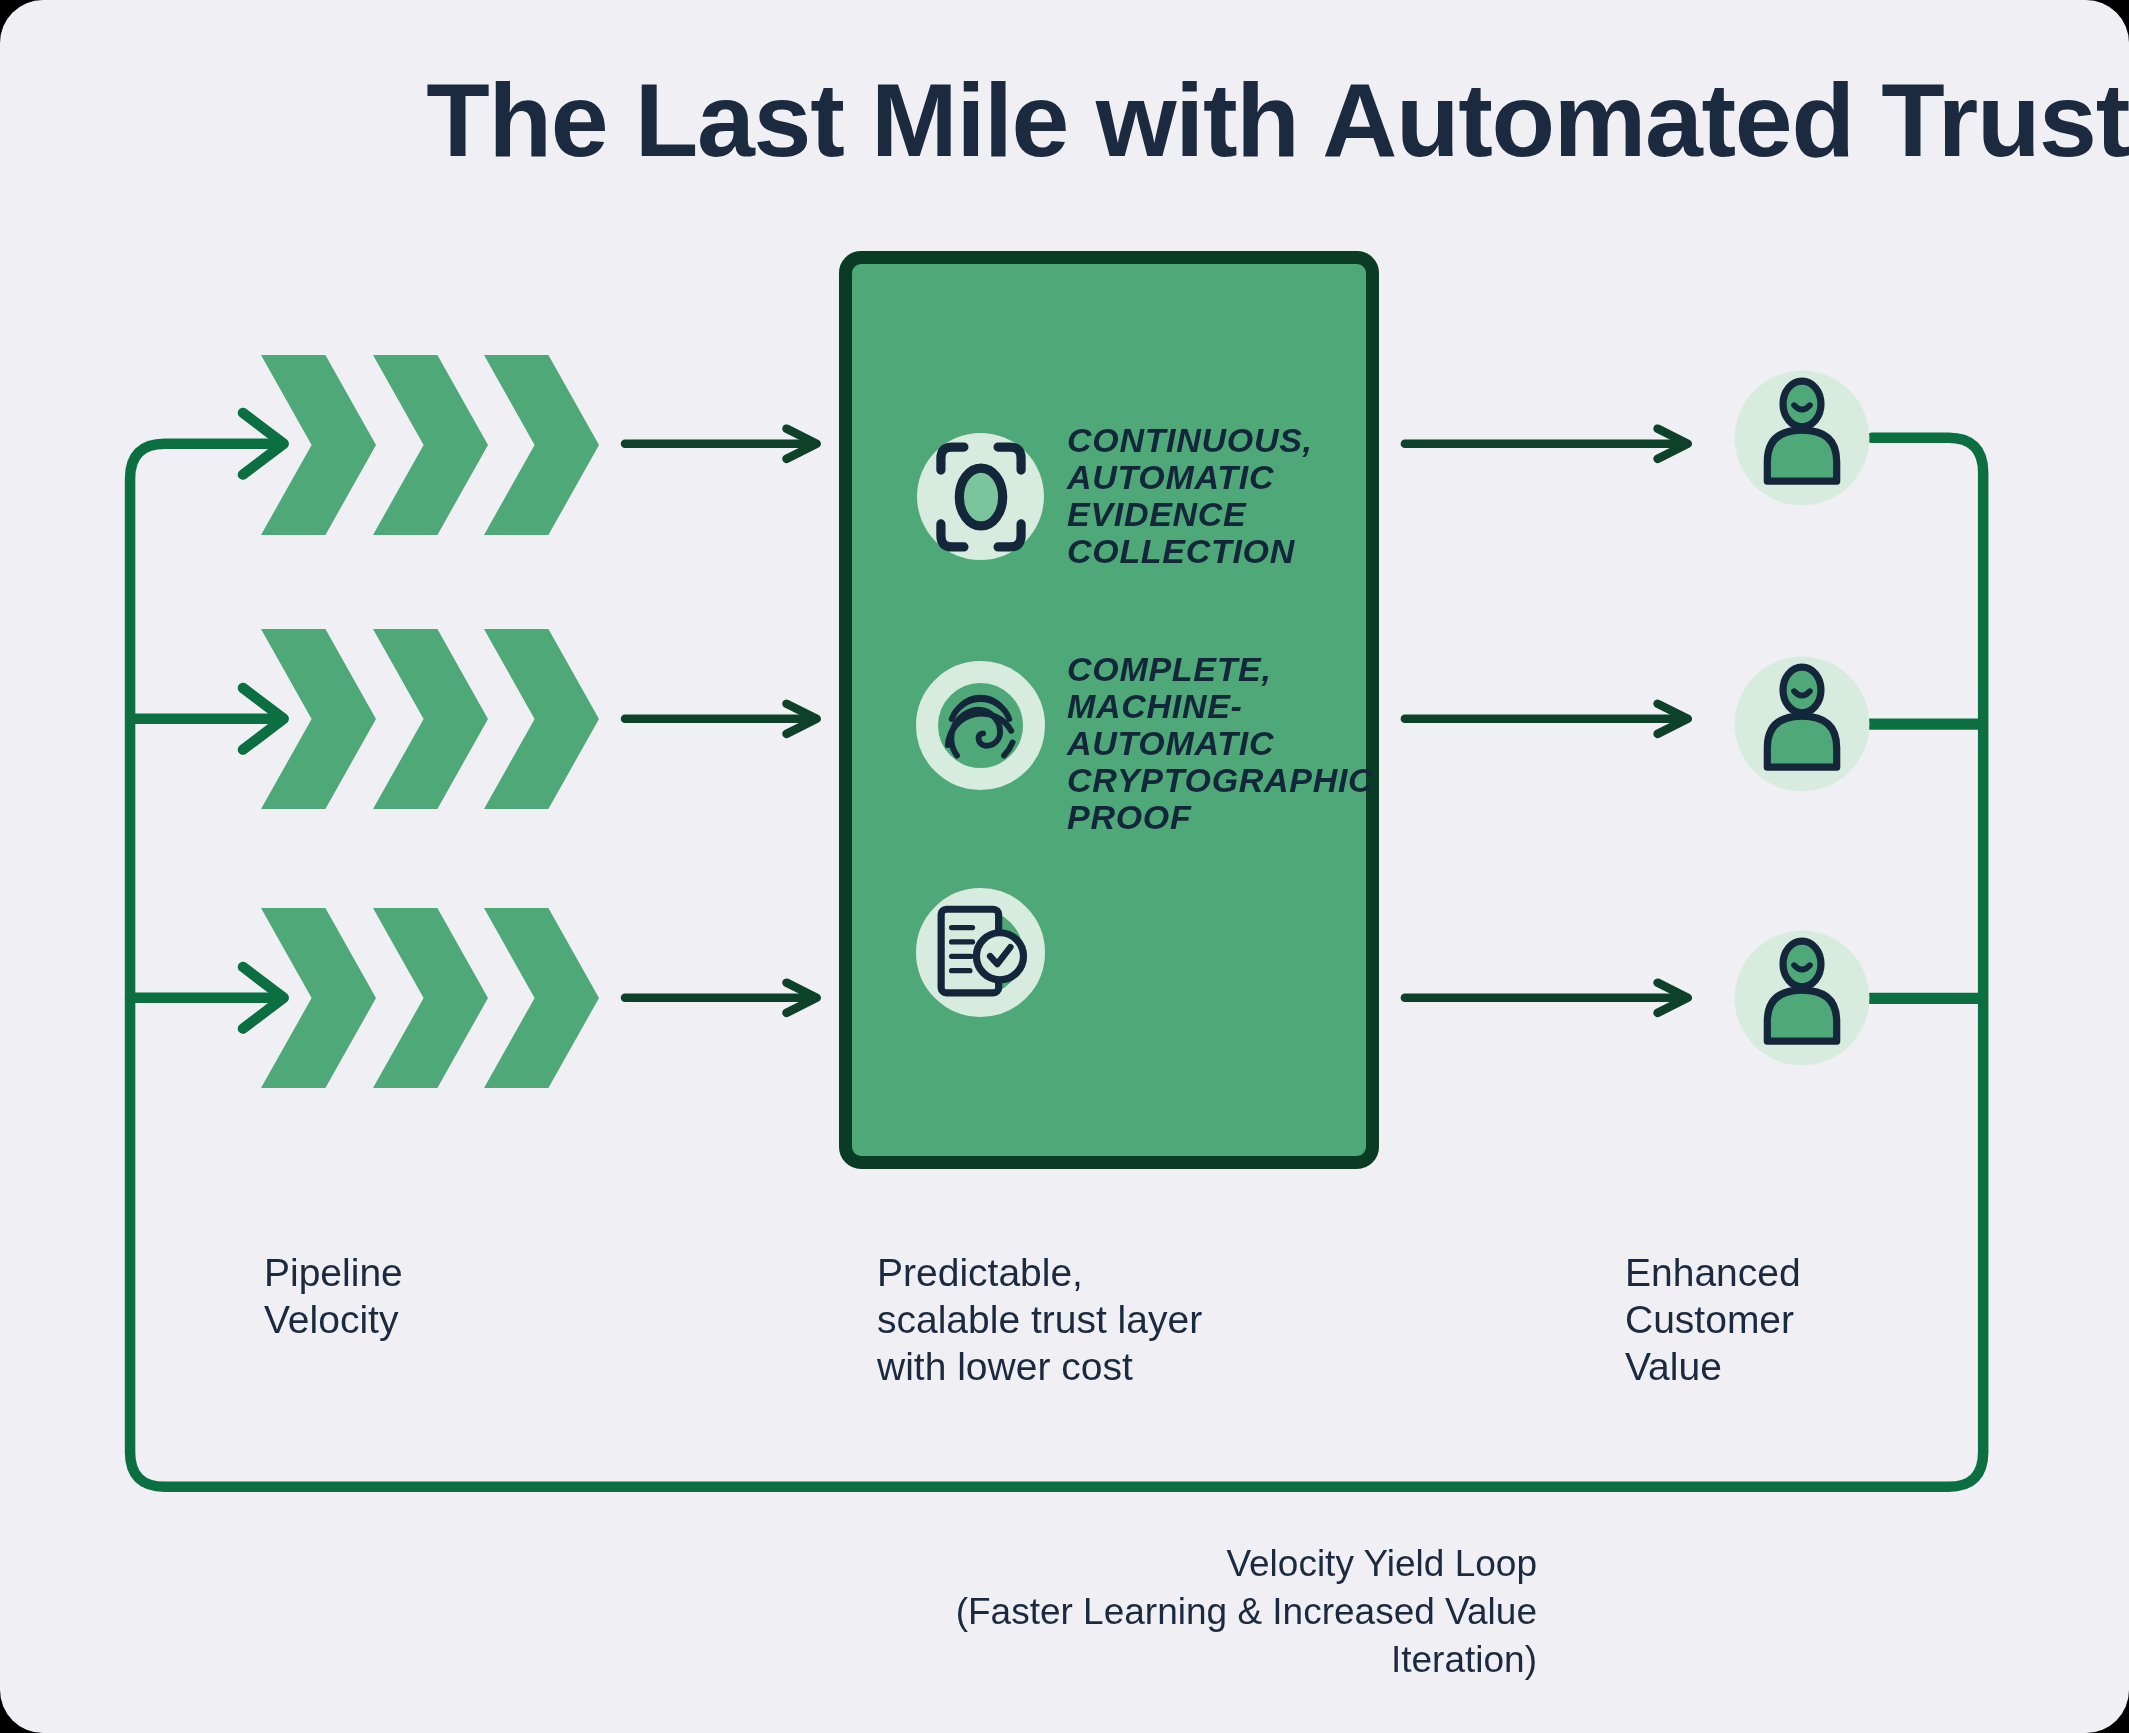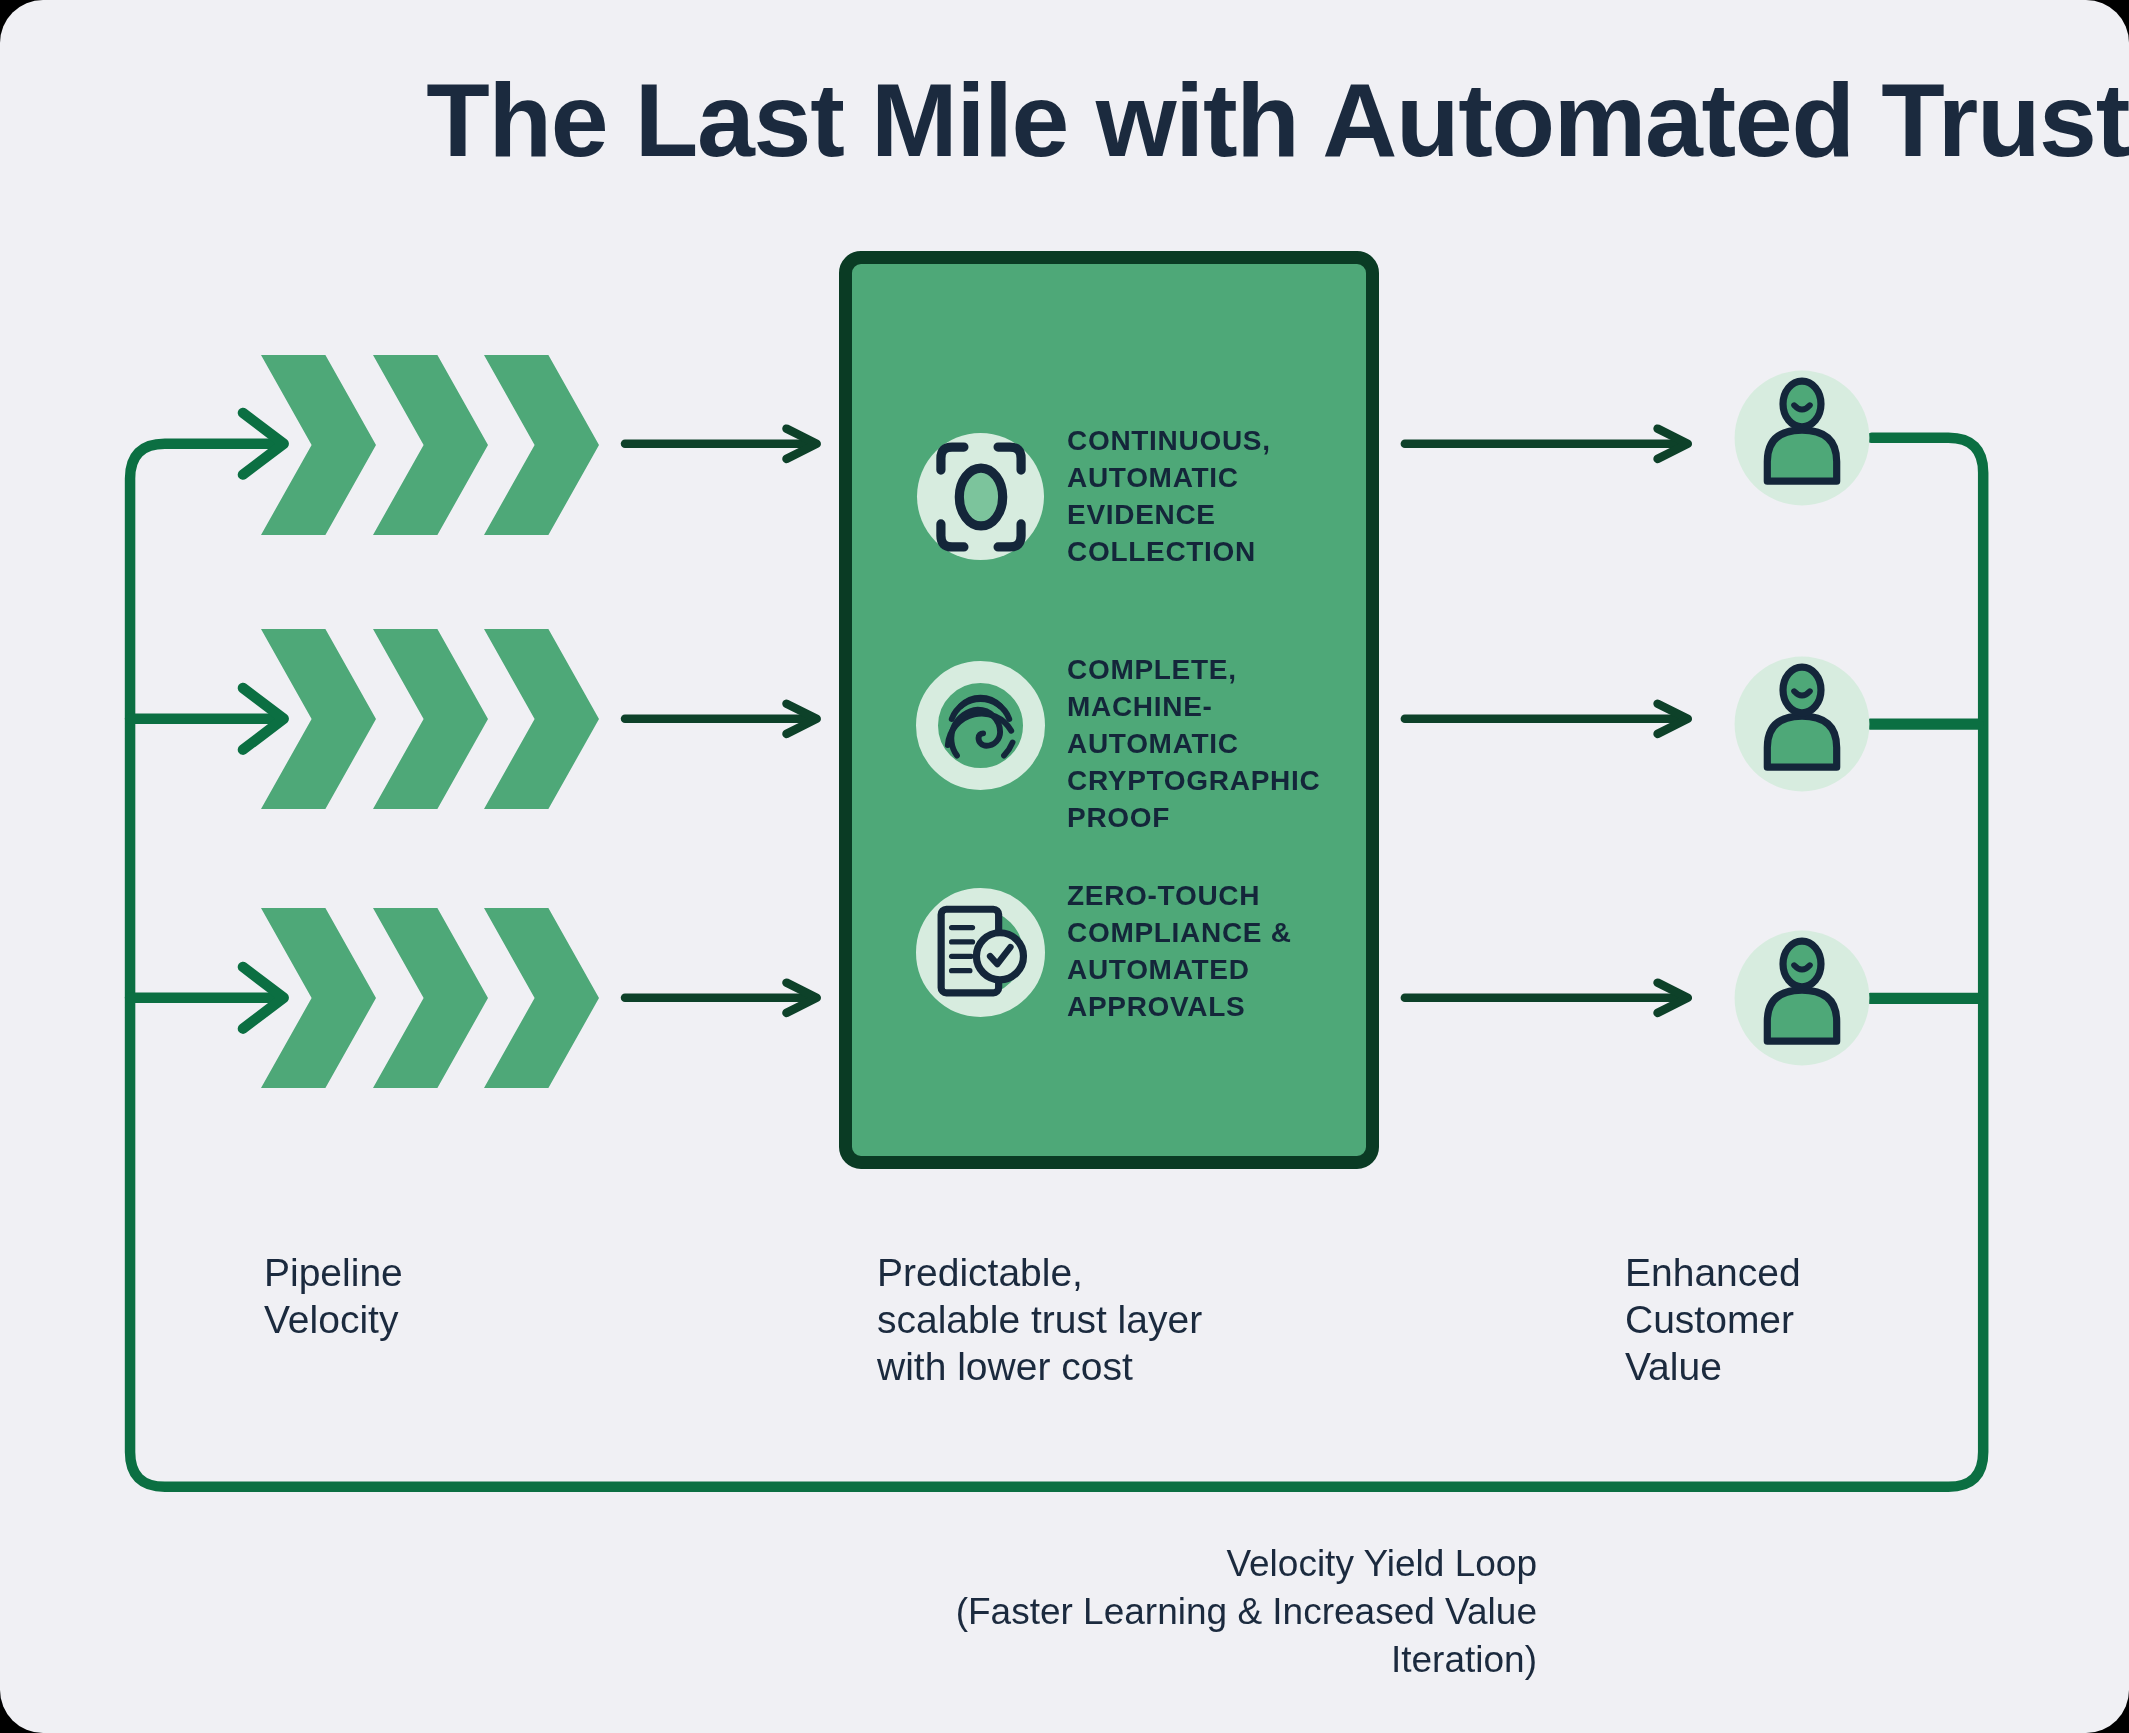--- a/index.html
+++ b/index.html
@@ -22,21 +22,21 @@
   .chev.c1{left:0;} .chev.c2{left:112px;} .chev.c3{left:223px;}
   
   .trust-box{position:absolute;left:839px;top:251px;width:540px;height:918px;box-sizing:border-box;
              background:var(--green);border:13px solid var(--box_border);border-radius:22px;}
   .item-circle{position:absolute;width:127px;height:127px;border-radius:50%;background:var(--light);
                display:flex;align-items:center;justify-content:center;}
   .item-ring{position:absolute;width:129px;height:129px;border-radius:50%;box-sizing:border-box;
              border:22px solid var(--light);display:flex;align-items:center;justify-content:center;}
   .item-ring svg,.item-circle svg{overflow:visible;}
   .item-text{position:absolute;left:215px;width:315px;color:var(--ink);font-weight:700;
-             font-size:28px;line-height:37px;letter-spacing:0.7px;white-space:pre-line;}
+             font-size:34px;line-height:37px;letter-spacing:0.7px;white-space:pre-line;font-style:italic;}
   
   .col-label{position:absolute;text-align:left;color:var(--text);font-weight:400;
              font-size:39px;line-height:47px;white-space:pre-line;margin-top:33px;}
   .loop-label{position:absolute;left:683px;top:1540px;width:854px;text-align:right;color:var(--text);
               font-weight:400;font-size:37px;line-height:48px;white-space:pre-line;}
   .person{position:absolute;width:144px;height:144px;}
 </style>
 </head>
 <body>
 
@@ -129,24 +129,20 @@
             <path d="M 30 36 H 62"></path>
               <path d="M 30 58 H 62"></path>
               <path d="M 30 80 H 60"></path>
               <path d="M 30 102 H 58"></path>
           </g>
           <circle cx="104" cy="80" r="36" fill="var(--light)"></circle>
           <path d="M 89 80 L 100 92 L 120 66" stroke-width="10"></path>
         </g>
       </svg>
     </div>
-    <div class="item-text" style="top:613px;">ZERO-TOUCH
-COMPLIANCE &amp;
-AUTOMATED
-APPROVALS</div>
   </div>
 
   <svg class="person" style="left:1730px;top:366px;" viewBox="-110 -110 220 220">
     <circle r="103" fill="var(--light)"></circle>
     <g stroke="var(--ink)" stroke-width="11" stroke-linejoin="round">
       <path d="M -53 66 V 36 Q -53 -12 0 -12 Q 53 -12 53 36 V 66 Z" fill="var(--green)"></path>
       <ellipse cx="0" cy="-52" rx="29" ry="35" fill="var(--green)"></ellipse>
       <path d="M -12 -50 Q 0 -37 12 -50" fill="none" stroke-width="9" stroke-linecap="round"></path>
     </g>
   </svg>

